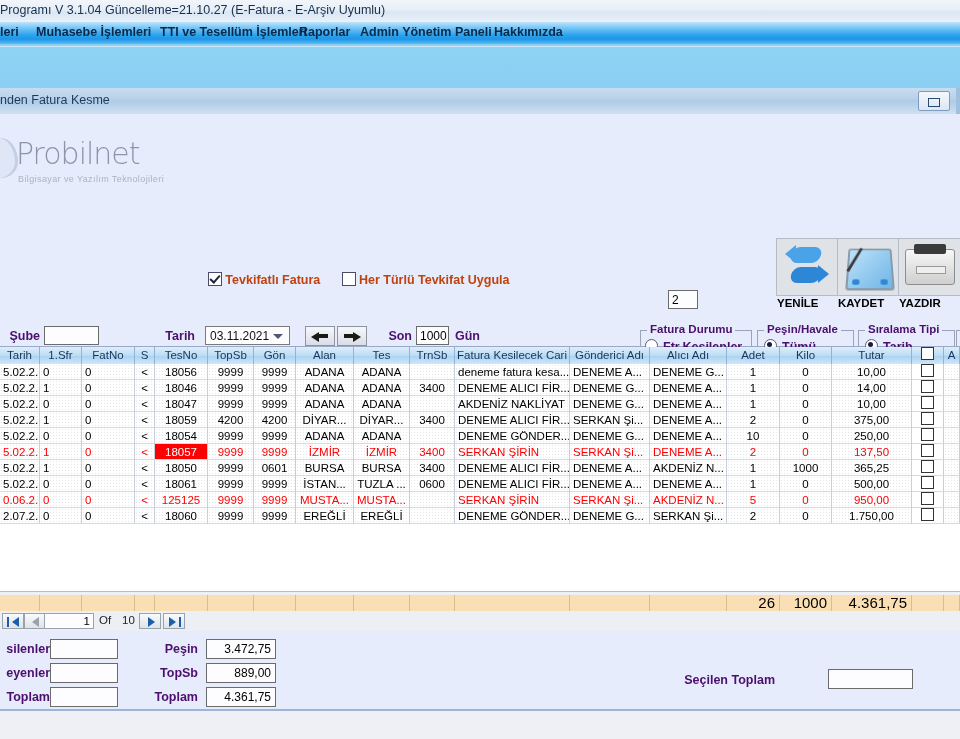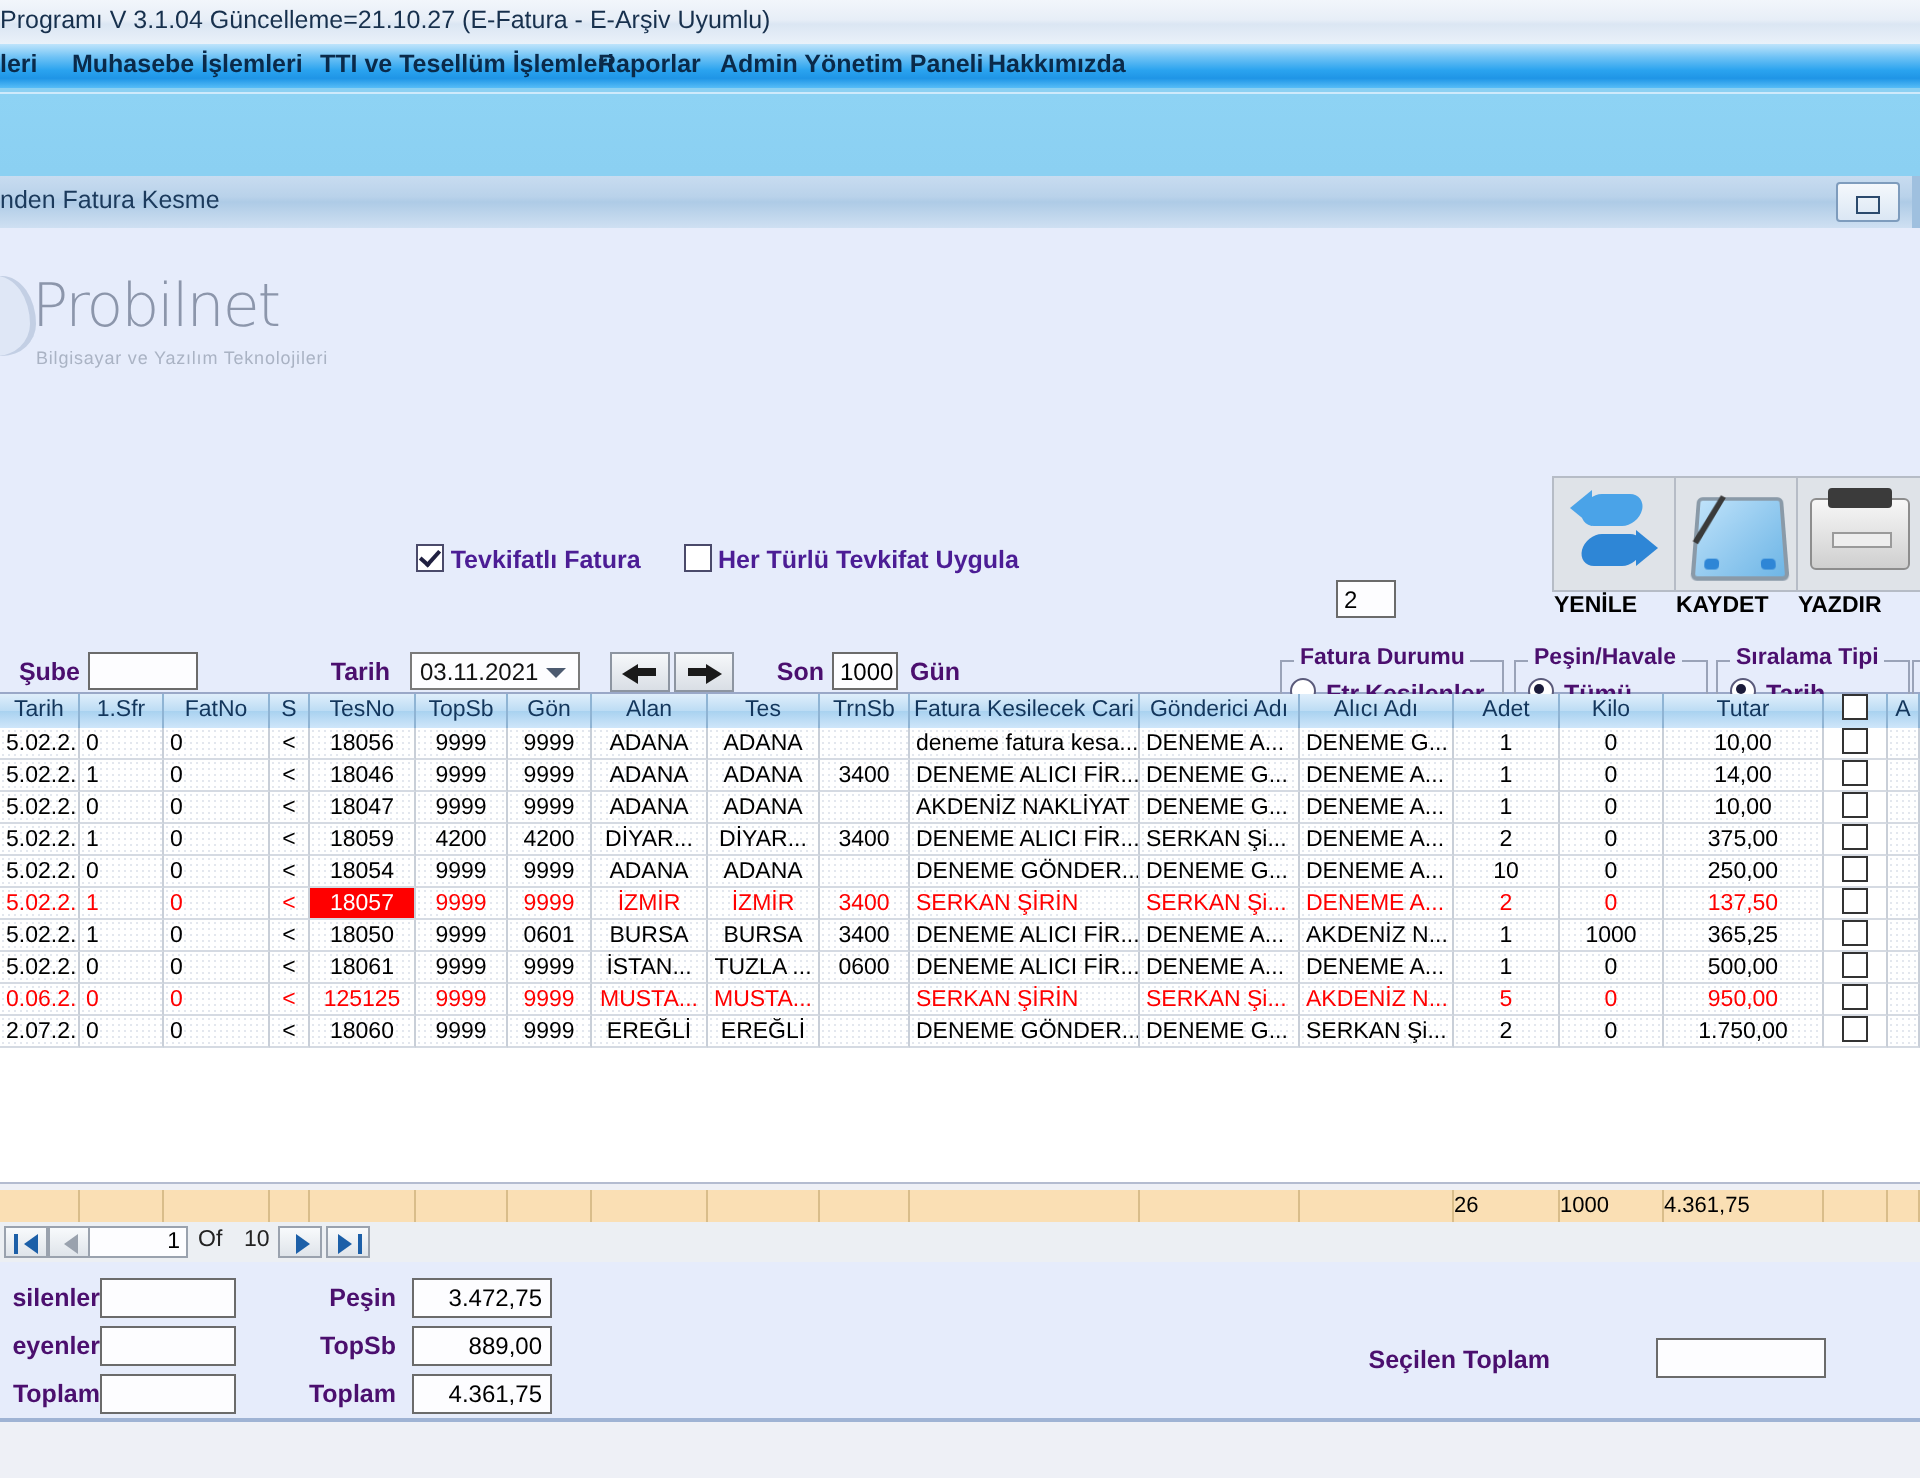--- a/index.html
+++ b/index.html
@@ -83,21 +83,21 @@
   }
   .logo .sub{
     position:absolute;left:18px;top:40px;font-size:9px;color:#aab3c4;letter-spacing:.4px;
   }
 
   
   .chk{display:inline-block;width:12px;height:12px;border:1px solid #4a4a6a;background:#fff;
        vertical-align:-2px;position:relative;}
   .chk.on::after{content:"";position:absolute;left:3px;top:0px;width:4px;height:8px;
        border:solid #202040;border-width:0 2px 2px 0;transform:rotate(42deg);}
-  .lbl-p{color:#4c1d95;font-weight:bold;font-size:12.5px;}
+  .lbl-p{color:#c2410c;font-weight:bold;font-size:12.5px;}
 
   .tev-row{position:absolute;left:208px;top:158px;white-space:nowrap;}
   .tev-row .s{margin-right:18px;}
 
   .combo{
     position:relative;background:#ececec;border:1px solid #7a7a7a;
     font-size:12px;color:#111;box-sizing:border-box;
   }
   .combo .cv{position:absolute;left:4px;top:2px;white-space:nowrap;overflow:hidden;}
   .combo .ar{position:absolute;right:6px;top:7px;width:0;height:0;
@@ -160,21 +160,21 @@
     background-image:radial-gradient(#e3e7ee 0.5px, transparent 0.6px);
     background-size:3px 3px;background-color:#fff;}
   .gc.num{text-align:right;}
   .gc.ctr{text-align:center;}
   .gc.plain{background-image:none;}
   .red{color:#ff0000;}
   .sel-cell{background:#ff0000 !important;color:#fff !important;background-image:none !important;text-align:center;}
   .cbx{display:inline-block;width:11px;height:11px;border:1px solid #333;background:#fff;vertical-align:-1px;}
 
   .gtot{position:absolute;left:0;top:595px;width:960px;height:16px;background:#fadfb4;border-bottom:1px solid #c9a96e;}
-  .gtot .tc{position:absolute;top:0;height:16px;line-height:16px;font-size:11px;text-align:left;
+  .gtot .tc{position:absolute;top:0;height:16px;line-height:16px;font-size:15px;text-align:right;
     padding-right:4px;box-sizing:border-box;border-right:1px solid #d9bd8a;overflow:hidden;white-space:nowrap;}
 
   
   .pager{position:absolute;left:0;top:611px;width:960px;height:20px;
     background:#eceff3;border-bottom:1px solid #c3c8d1;}
   .pbtn{position:absolute;top:2px;width:22px;height:16px;background:linear-gradient(to bottom,#f8fafc,#dfe4ea);
     border:1px solid #9aa2ae;box-sizing:border-box;}
   .pbtn .tri{position:absolute;left:7px;top:3px;width:0;height:0;border-top:5px solid transparent;border-bottom:5px solid transparent;}
   .pbtn .tri.l{border-right:7px solid #1c5fa8;}
   .pbtn .tri.r{border-left:7px solid #1c5fa8;}

